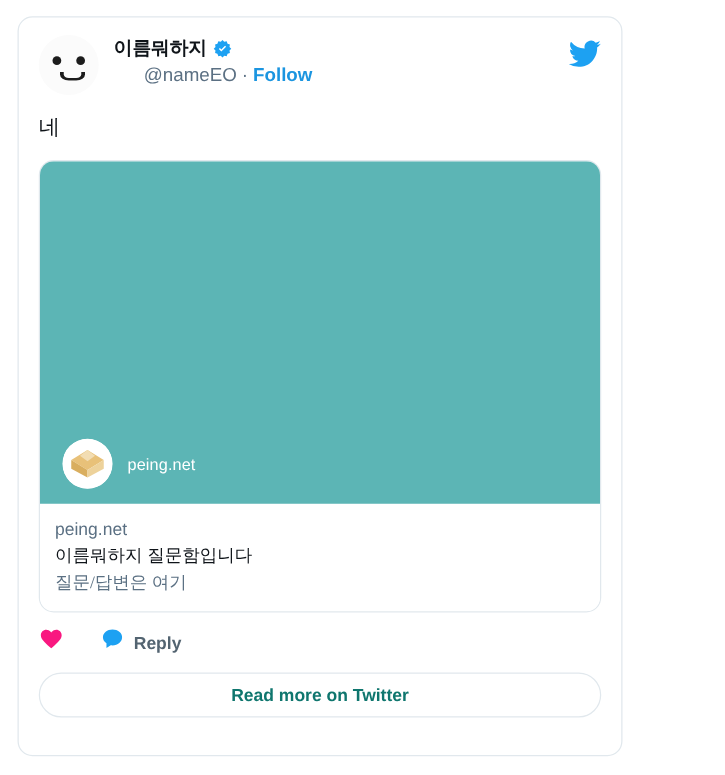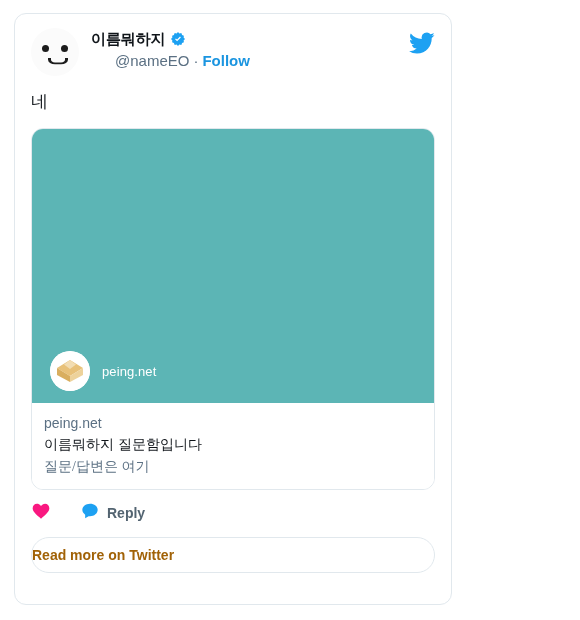--- a/index.html
+++ b/index.html
@@ -9,21 +9,21 @@
     height: 620px;
     background: #ffffff;
     font-family: "Liberation Sans", "DejaVu Sans", sans-serif;
     -webkit-font-smoothing: antialiased;
   }
 
   .tweet-card {
     position: absolute;
     left: 14px;
     top: 13px;
-    width: 438px;
+    width: 484px;
     height: 592px;
     box-sizing: border-box;
     background: #ffffff;
     border: 1px solid #e1e8ed;
     border-radius: 12px;
     overflow: hidden;
   }
 
   
   .tweet-header {
@@ -235,23 +235,24 @@
     font-weight: bold;
     color: #536471;
   }
 
   
   .read-more {
     display: block;
     margin: 12px 16px 0 16px;
     height: 36px;
     line-height: 34px;
+    text-align: center;
     border: 1px solid #e1e8ed;
     border-radius: 18px;
-    color: #a16207;
+    color: #0f766e;
     font-size: 14px;
     font-weight: bold;
     text-decoration: none;
     background: #ffffff;
     cursor: pointer;
     box-sizing: border-box;
   }
 </style>
 </head>
 <body>

